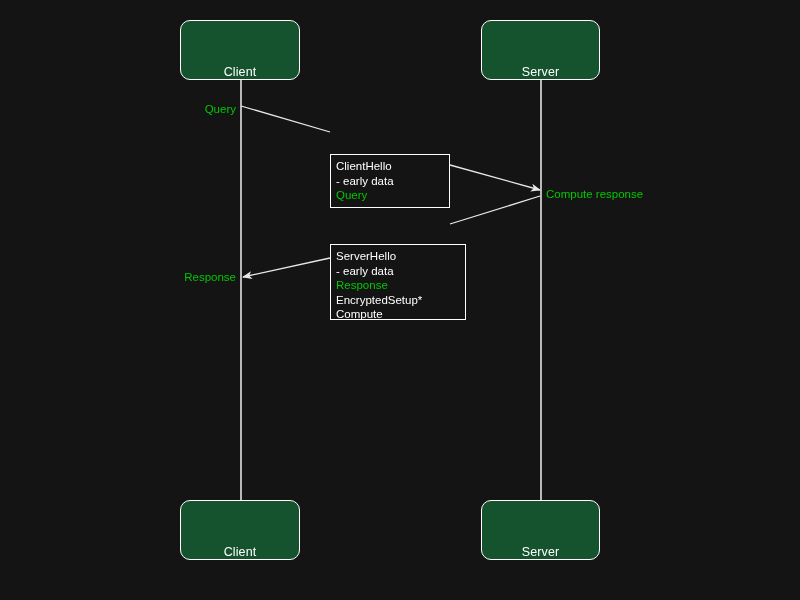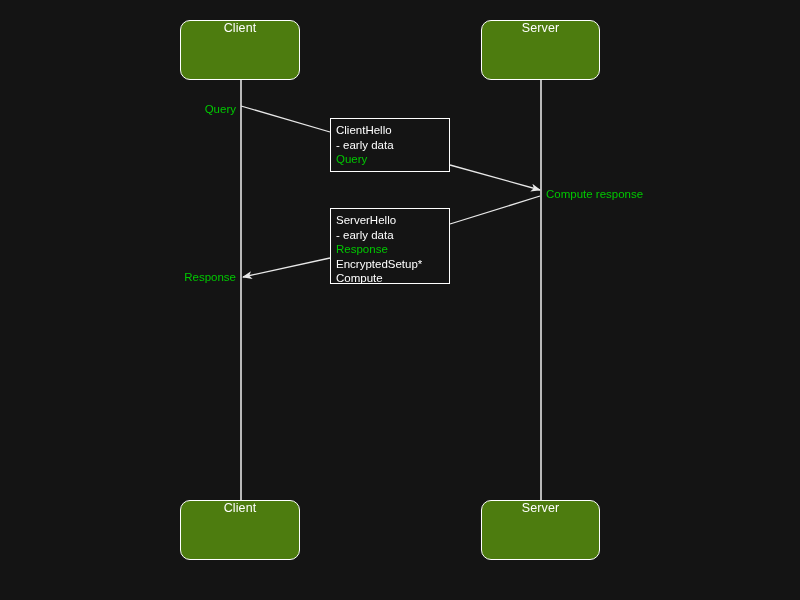--- a/index.html
+++ b/index.html
@@ -25,37 +25,38 @@
     left: 0;
     top: 0;
     width: 800px;
     height: 600px;
   }
   .actor-box {
     position: absolute;
     box-sizing: border-box;
     border: 1.4px solid #ffffff;
     border-radius: 10px;
-    background: #4d7c0f;
+    background: #14532d;
     display: flex;
-    align-items: flex-start;
+    align-items: flex-end;
     justify-content: center;
   }
   .actor-label {
     color: #ffffff;
     font-size: 12.5px;
     font-family: "Liberation Sans", sans-serif;
     letter-spacing: 0.1px;
   }
   .msg-box {
     position: absolute;
     box-sizing: border-box;
     border: 1.2px solid #ffffff;
     background: #141414;
     padding: 4px 4px 4px 5px;
+    margin-top: 36px;
   }
   .msg-line {
     font-size: 11.5px;
     line-height: 14.6px;
     color: #ffffff;
     font-family: "Liberation Sans", sans-serif;
     white-space: nowrap;
   }
   .msg-line.accent {
     color: #00c800;
@@ -127,21 +128,21 @@
   <div class="note" style="left:546px; top:188px;">
     <span>Compute response</span>
   </div>
 
   <div class="msg-box" style="left:330px; top:118px; width:120px; height:54px;">
     <div class="msg-line">ClientHello</div>
     <div class="msg-line">- early data</div>
     <div class="msg-line accent">Query</div>
   </div>
 
-  <div class="msg-box" style="left:330px; top:208px; width:120px; height:76px;">
+  <div class="msg-box" style="left:330px; top:208px; width:136px; height:76px;">
     <div class="msg-line">ServerHello</div>
     <div class="msg-line">- early data</div>
     <div class="msg-line accent">Response</div>
     <div class="msg-line">EncryptedSetup*</div>
     <div class="msg-line">Compute</div>
   </div>
 
 </div>
 
 </body></html>

